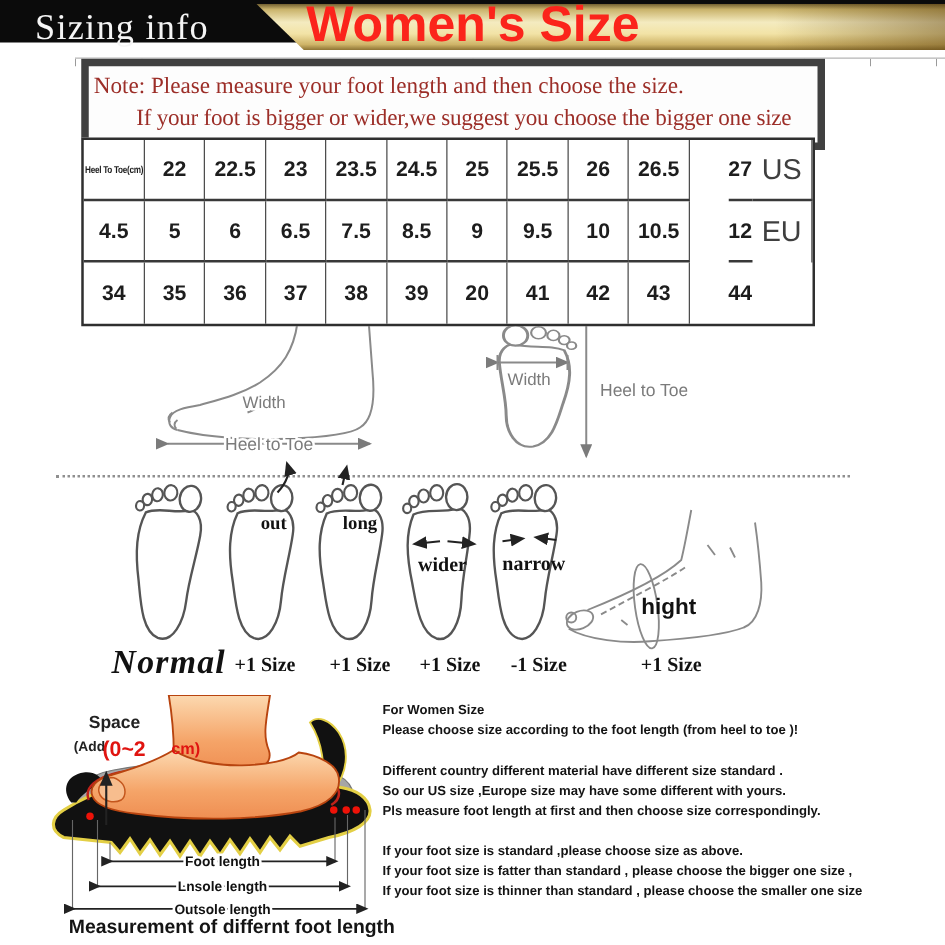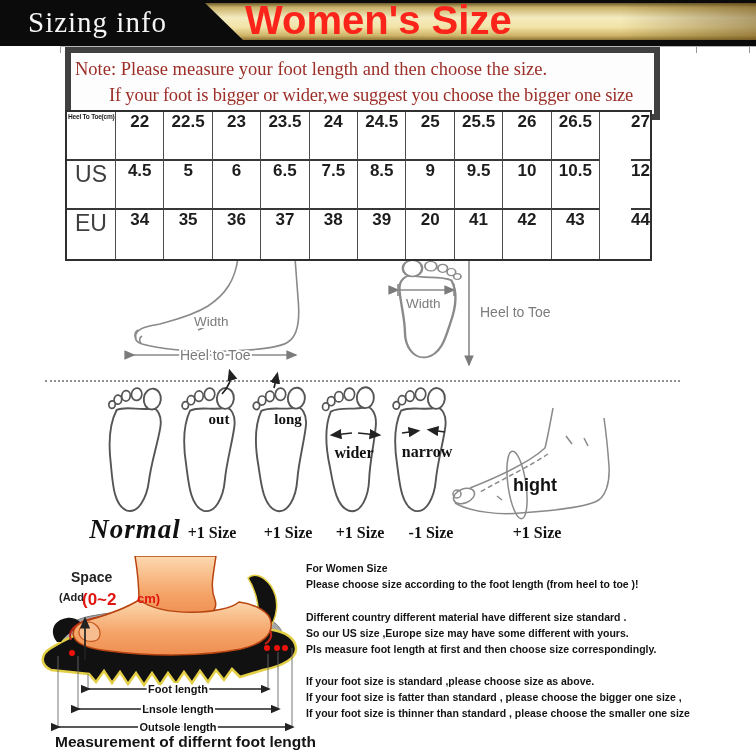--- a/index.html
+++ b/index.html
@@ -1,20 +1,20 @@
 <!DOCTYPE html>
 <html><head>
 <meta charset="utf-8">
 <style>
   html,body{margin:0;padding:0;background:#ffffff;}
   #stage{position:relative;width:756px;height:756px;background:#fff;overflow:hidden;
          font-family:"Liberation Sans",sans-serif;}
 
   
-  .hdr{position:absolute;left:0;top:0;width:756px;height:46px;background:#0b0b0b;}
+  .hdr{position:absolute;left:0;top:0;width:756px;height:34px;background:#0b0b0b;}
   .hdr-title{position:absolute;left:28px;top:6px;font-family:"Liberation Serif",serif;
              font-size:29px;color:#f5f5f5;letter-spacing:1px;}
   .banner{position:absolute;left:0;top:3px;width:756px;height:37px;
           background:linear-gradient(90deg,rgba(0,0,0,0) 82%,rgba(90,60,10,.45)),
                      linear-gradient(180deg,#6e5c2e 0%,#c9b26a 12%,#f4ebc0 40%,#f2e3a6 65%,#cfb468 88%,#8e7435 100%);
           clip-path:polygon(205px 0,756px 0,756px 100%,243px 100%);}
   .banner-title{position:absolute;left:245px;top:-2px;font-size:40px;font-weight:bold;
                 color:#fb241b;letter-spacing:0px;}
 
   
@@ -27,21 +27,21 @@
         border:6px solid #404040;z-index:2;font-family:"Liberation Serif",serif;
         color:#9c2e28;font-size:18.5px;line-height:1.4;padding-top:4px;padding-left:4px;
         white-space:nowrap;}
   .note .l2{padding-left:34px;letter-spacing:-0.2px;}
 
   
   .sizetable{position:absolute;left:65px;top:110px;width:583px;height:147px;z-index:2;
              border:2px solid #2f2f2f;background:#fff;display:grid;
              grid-template-columns:49px repeat(11,1fr);grid-template-rows:1fr 1fr 1fr;}
   .cell{border-right:1px solid #4d4d4d;border-bottom:2px solid #383838;
-        display:flex;justify-content:center;
+        display:flex;align-items:center;justify-content:center;
         font-size:17px;font-weight:600;color:#1d1d1d;}
   .cell.clast{border-right:none;margin-left:31px;}
   .cell.rlast{border-bottom:none;}
   .cell.lbl0{font-size:8px;font-weight:700;white-space:nowrap;overflow:visible;}
   .cell.lbl0 span{transform:scaleX(.82);letter-spacing:-.3px;}
   .cell.lblbig{font-size:23px;font-weight:400;color:#3f3f3f;}
 
   
   .measvg{position:absolute;left:120px;top:256px;z-index:1;}
 
@@ -105,21 +105,20 @@
   </div>
 
   <div class="sizetable">
     <div class="cell lbl0">
         <span>Heel To Toe(cm)</span>
       </div>
     <div class="cell">22</div>
     <div class="cell">22.5</div>
     <div class="cell">23</div>
     <div class="cell">23.5</div>
-    <div class="cell">24</div>
     <div class="cell">24.5</div>
     <div class="cell">25</div>
     <div class="cell">25.5</div>
     <div class="cell">26</div>
     <div class="cell">26.5</div>
     <div class="cell clast">27</div>
 
     <div class="cell lblbig">US</div>
     <div class="cell">4.5</div>
     <div class="cell">5</div>

